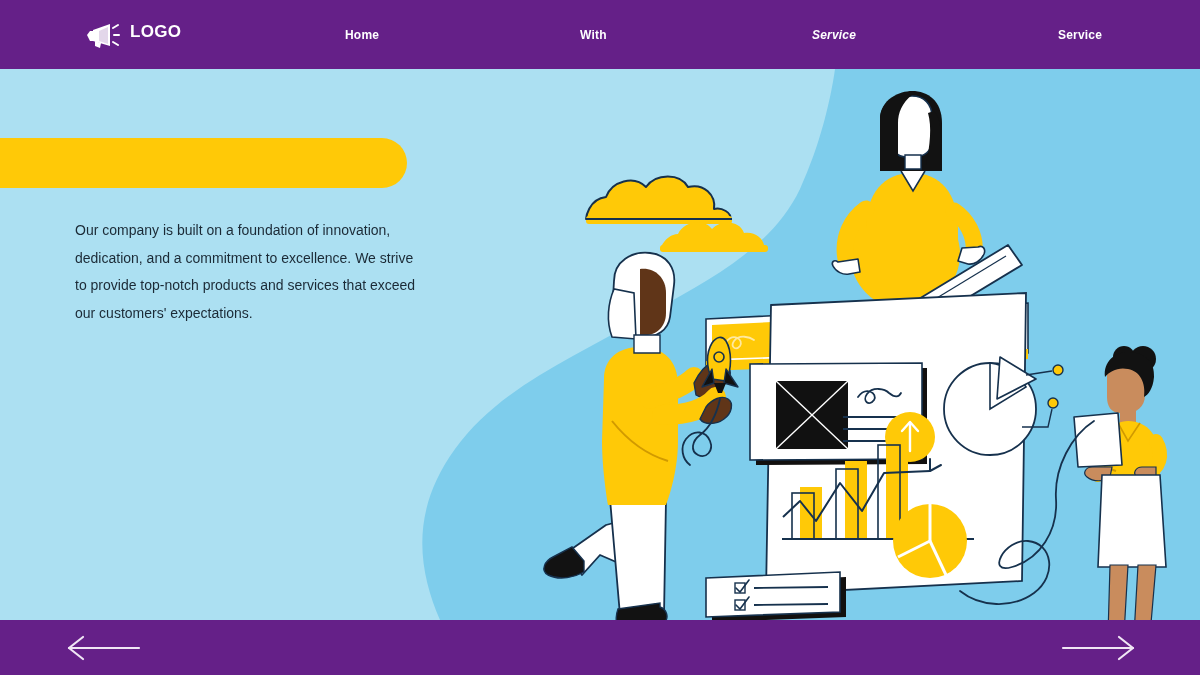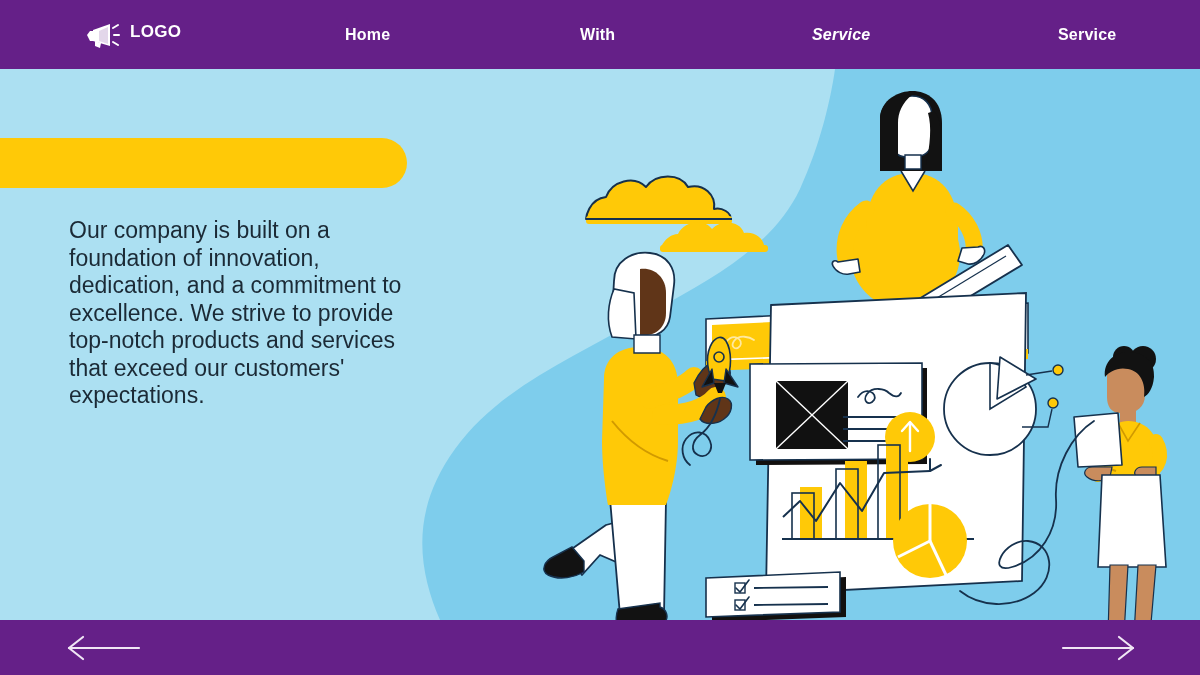--- a/index.html
+++ b/index.html
@@ -19,21 +19,21 @@
   }
   #brand{
     position:absolute; left:84px; top:50%; transform:translateY(-50%);
     display:flex; align-items:flex-start; gap:10px;
   }
   #brand .logo-text{
     color:#ffffff; font-size:17px; font-weight:bold; letter-spacing:.3px;
   }
   .nav-link{
     position:absolute; top:50%; transform:translateY(-50%);
-    color:#ffffff; font-size:16px; font-weight:bold; letter-spacing:.2px;
+    color:#ffffff; font-size:12px; font-weight:bold; letter-spacing:.2px;
     cursor:pointer; white-space:nowrap;
   }
   #nav-home{ left:345px; }
   #nav-about{ left:580px; }
   #nav-service{ left:812px;font-style:italic; }
   #nav-contact{ left:1058px; }
 
   
   #bg-layer{ position:absolute; left:0; top:69px; width:1200px; height:551px; overflow:hidden; z-index:0; }
 
@@ -46,21 +46,21 @@
     position:absolute; left:0; top:22px; width:407px; height:50px;
     background:#ffc907; border-radius:0 26px 26px 0;
   }
   #headline-text{
     position:absolute; left:68px; top:-2px;
     font-size:56px; font-weight:bold; color:#0b0b0b;
     letter-spacing:-0.5px; line-height:1.05; white-space:nowrap;
   }
   #body-copy{ position:absolute; left:69px; top:217px; width:350px; z-index:20; }
   #body-copy p{
-    font-size:23px; line-height:27.5px; color:#1b2a36;
+    font-size:14px; line-height:27.5px; color:#1b2a36;margin-left:6px;
   }
   #body-copy p + p{ margin-top:21px; }
 
   
   #footer{
     position:absolute; left:0; top:620px; width:1200px; height:55px;
     background:#652088; z-index:40;
   }
   .nav-arrow{ position:absolute; top:50%; transform:translateY(-50%); cursor:pointer; }
   #prev-arrow{ left:65px; }

